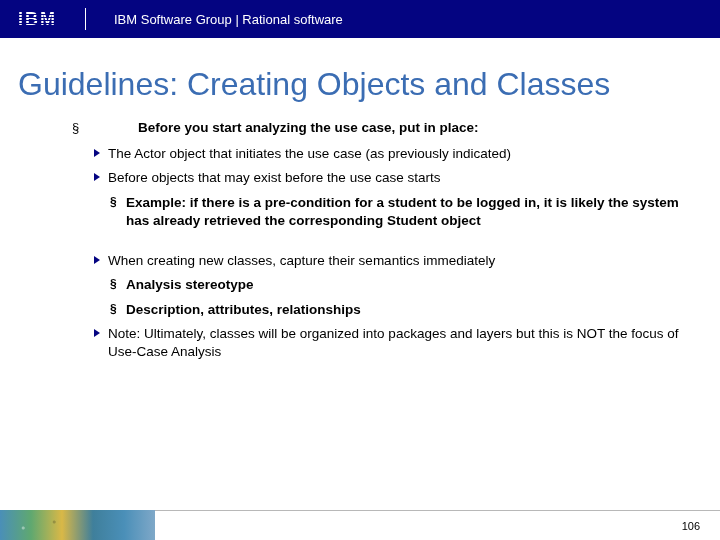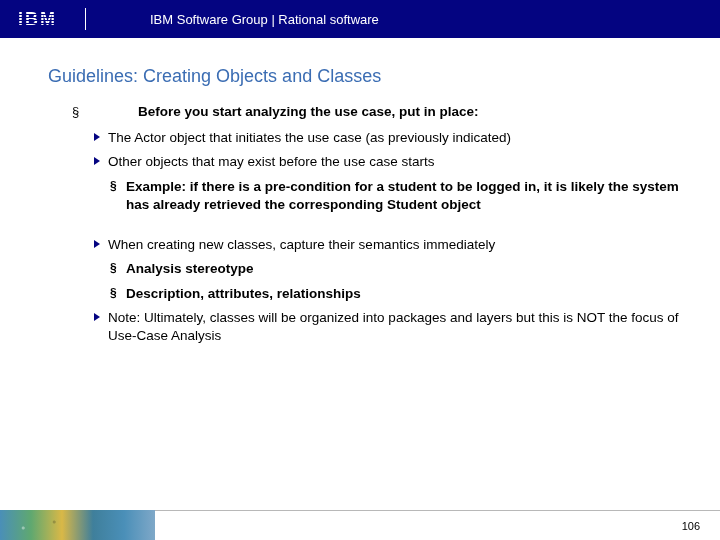--- a/index.html
+++ b/index.html
@@ -35,28 +35,26 @@
     -webkit-background-clip: text;
     background-clip: text;
     color: transparent;
   }
   .header-divider {
     width: 1px; height: 22px; background: #fff;
   }
   .header-text {
     color: #fff;
     font-size: 13px;
-    margin-left: 36px;
   }
   .title {
     color: #3b6db3;
-    font-size: 18px;
+    font-size: 32px;
     font-weight: 400;
     padding: 28px 20px 10px 18px;
-    margin-left: 30px;
   }
   .content {
     padding: 6px 40px 0 90px;
     font-size: 13.5px;
     color: #000;
     line-height: 1.35;
   }
   .lvl1 { margin-bottom: 8px; position: relative; font-weight: bold; padding-left: 48px; }
   .lvl1::before {
     content: "§"; position: absolute; left: -18px; top: 0;
@@ -122,21 +120,21 @@
   <div class="header-divider"></div>
   <span class="header-text">IBM Software Group | Rational software</span>
 </div>
 
 <div class="title">Guidelines: Creating Objects and Classes</div>
 
 <div class="content">
 
   <div class="lvl1">Before you start analyzing the use case, put in place:</div>
   <div class="lvl2">The Actor object that initiates the use case (as previously indicated)</div>
-  <div class="lvl2">Other objects that may exist before the use case starts</div>
+  <div class="lvl2">Before objects that may exist before the use case starts</div>
   <div class="lvl3">Example: if there is a pre-condition for a student to be logged in, it is likely the system has already retrieved the corresponding Student object</div>
 
   <div class="section-gap"></div>
 
   <div class="lvl2">When creating new classes, capture their semantics immediately</div>
   <div class="lvl3">Analysis stereotype</div>
   <div class="lvl3">Description, attributes, relationships</div>
   <div class="lvl2">Note: Ultimately, classes will be organized into packages and layers but this is NOT the focus of Use-Case Analysis</div>
 
 </div>

